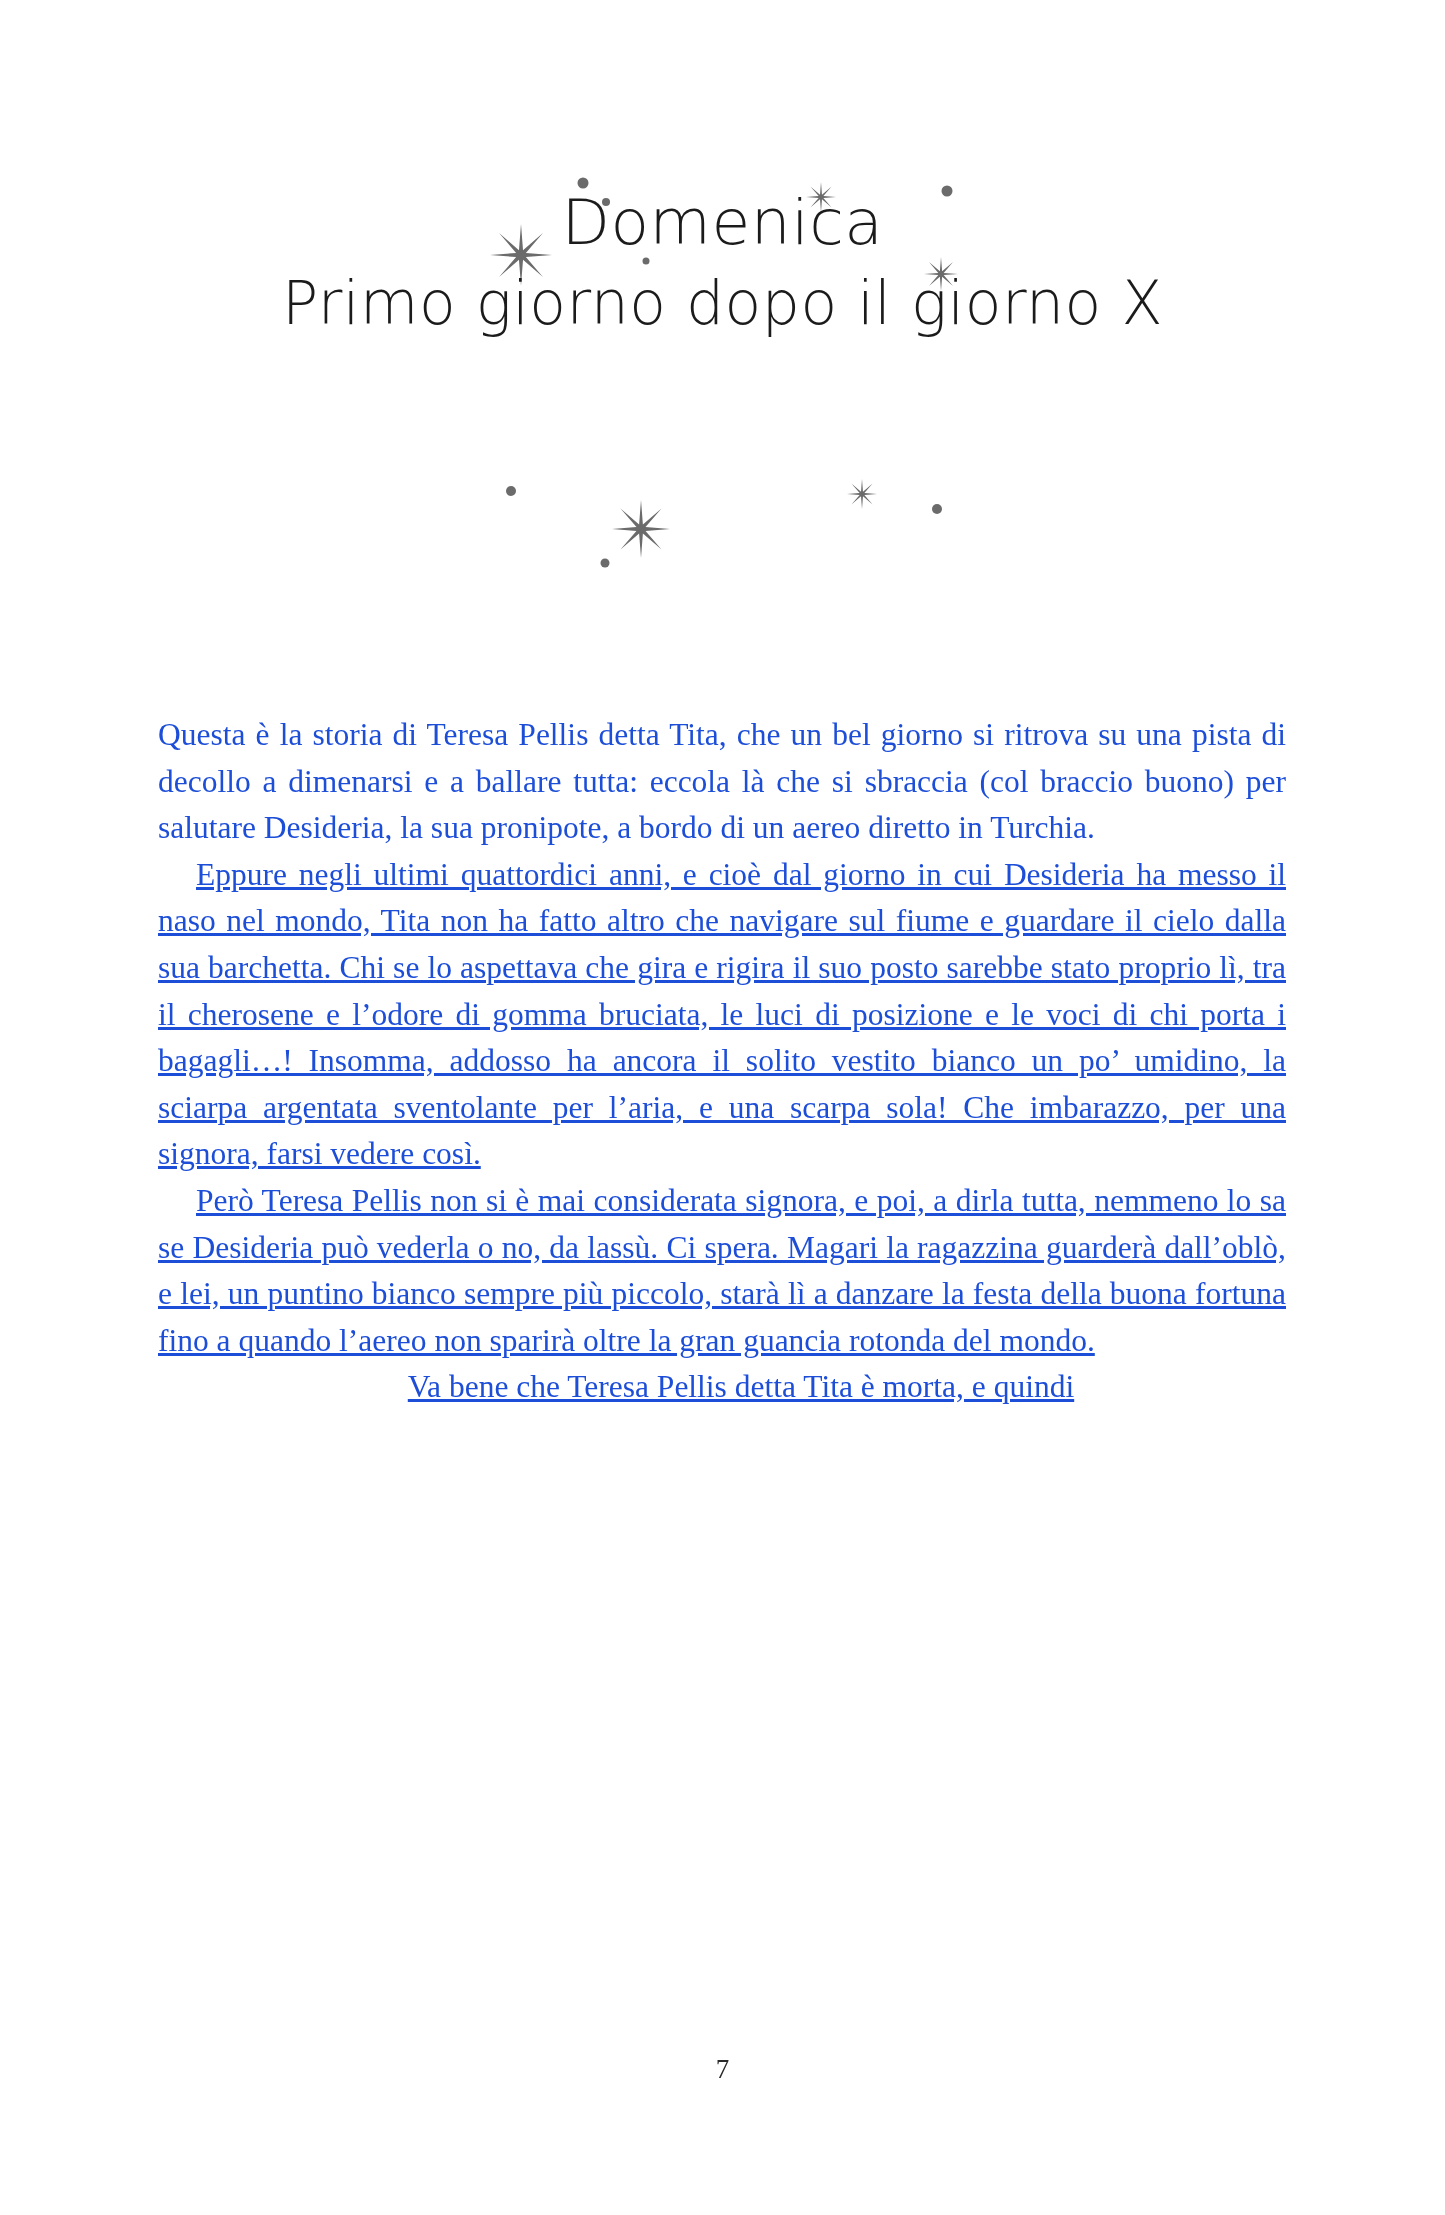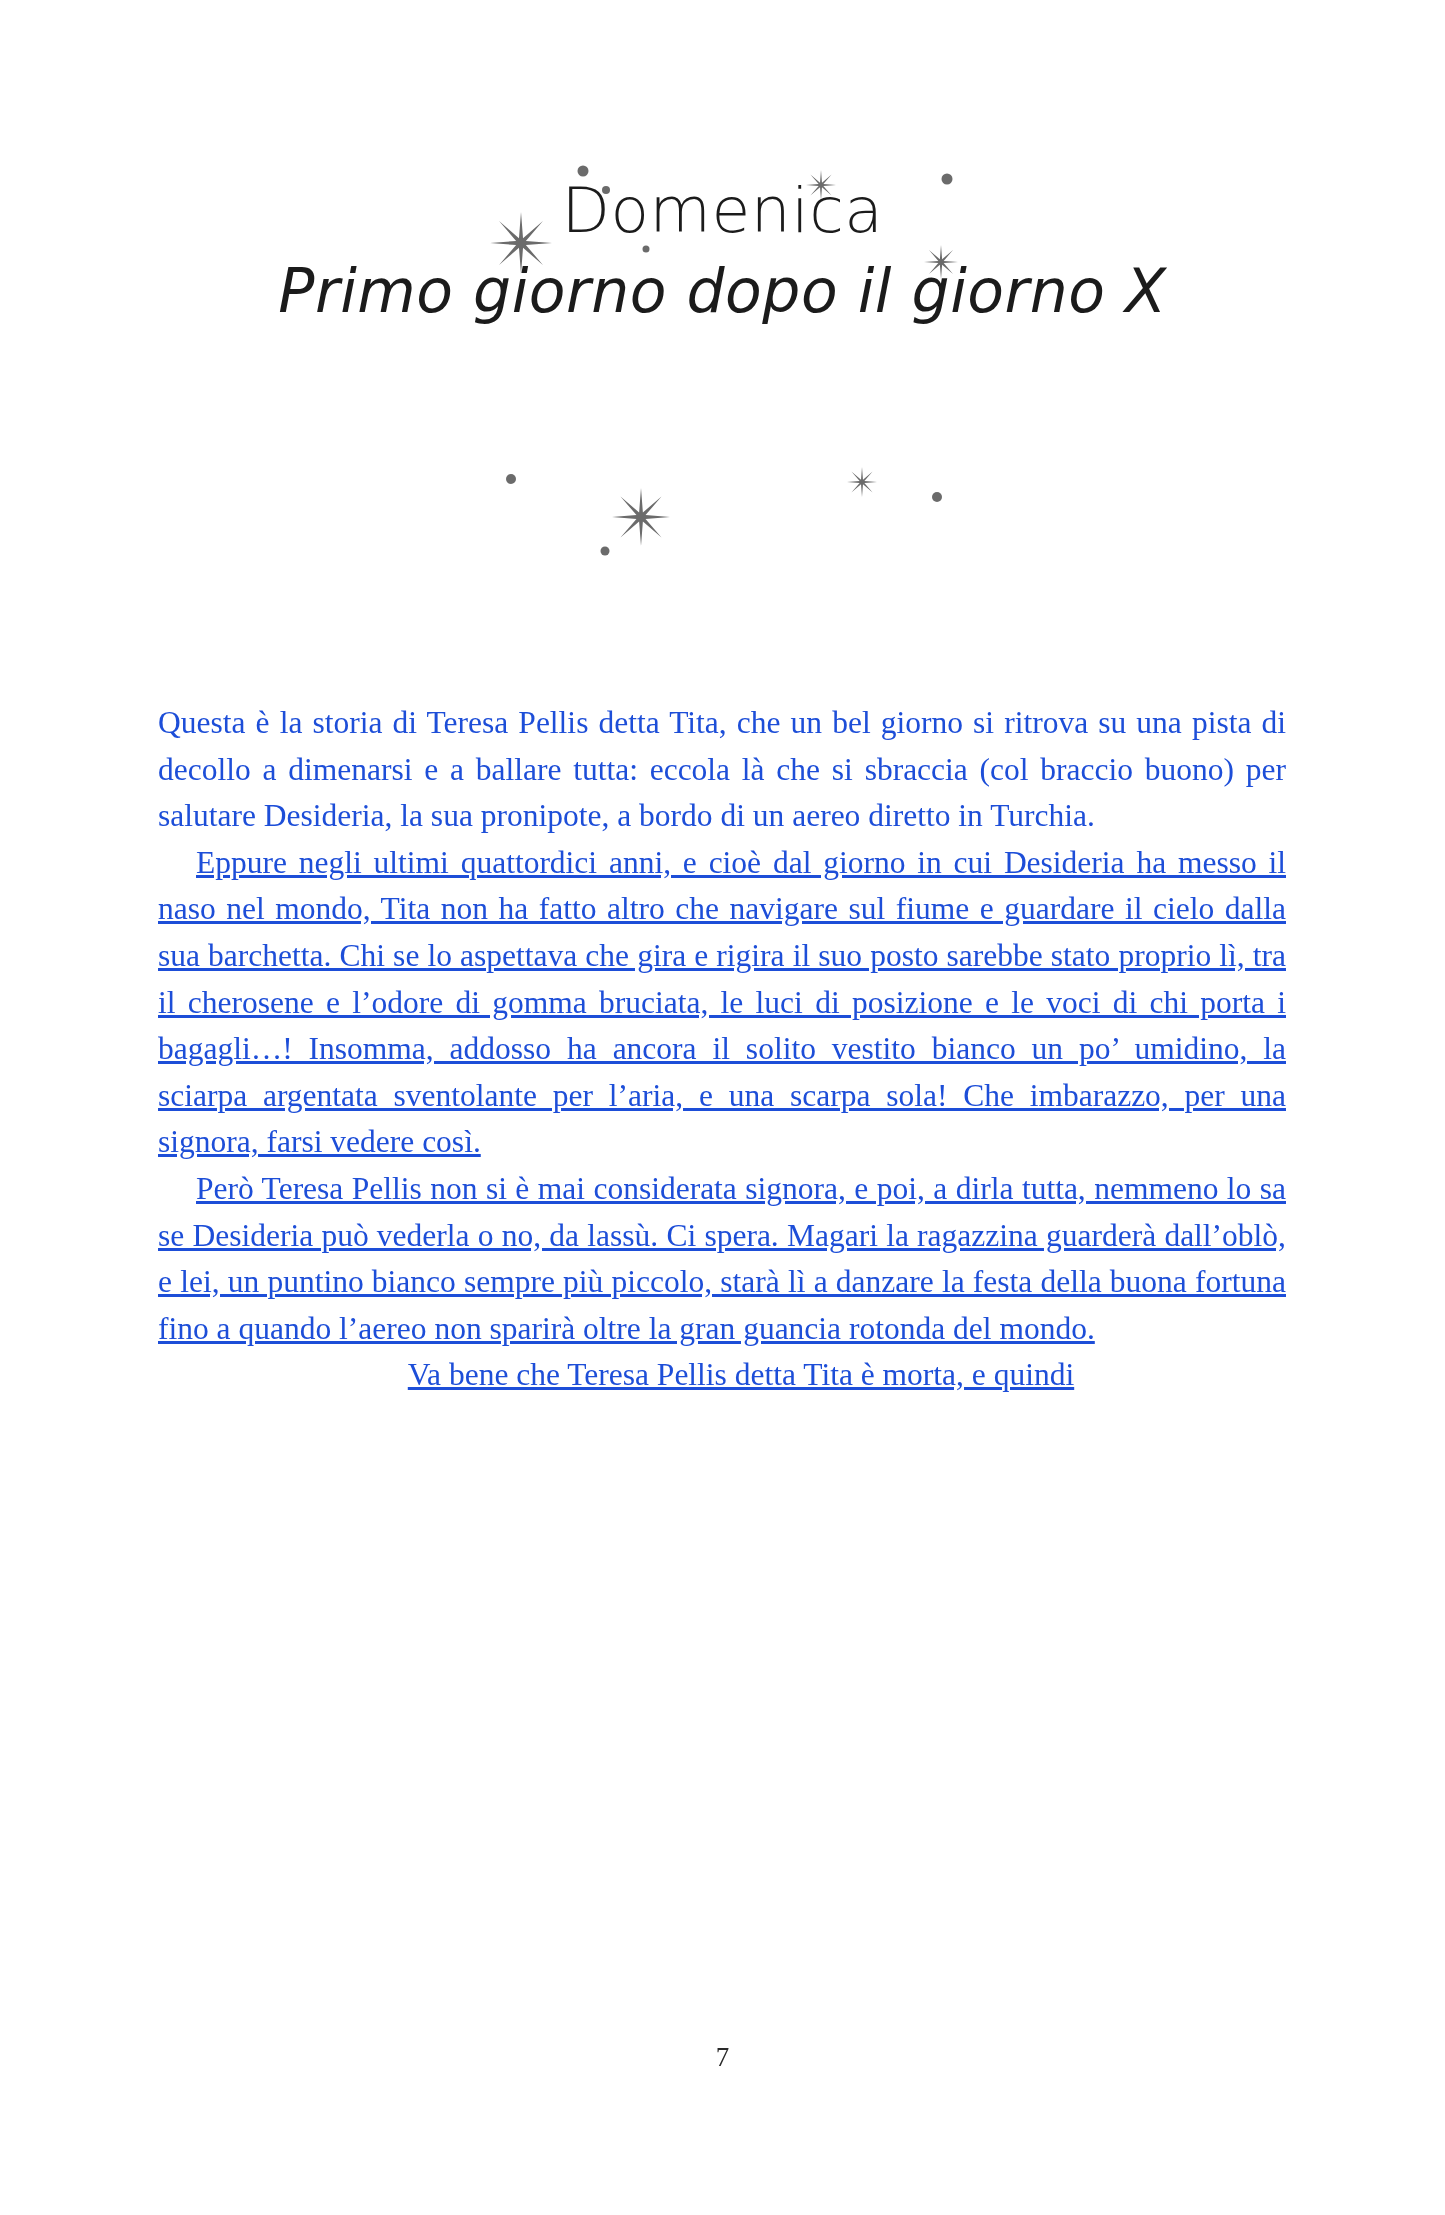--- a/index.html
+++ b/index.html
@@ -13,20 +13,21 @@
     position: relative;
     font-family: "Liberation Serif", serif;
     color: #1a1a1a;
     overflow: hidden;
   }
 
   .page {
     position: absolute;
     inset: 0;
     background: #ffffff;
+    margin-top: 12px;
   }
 
   
   .header {
     position: absolute;
     left: 0;
     right: 0;
     top: 96px;
     height: 430px;
   }
@@ -69,21 +70,20 @@
     line-height: 78px;
     font-weight: 300;
     display: block;
   }
   .title-line2 {
     font-size: 60px;
     line-height: 78px;
     font-weight: 300;
     display: block;
     margin-top: 2px;
-    font-style: italic;
   }
 
   
   .body-text {
     position: absolute;
     left: 158px;
     top: 700px;
     width: 1128px;
     font-family: "Liberation Serif", serif;
     font-size: 31.5px;

